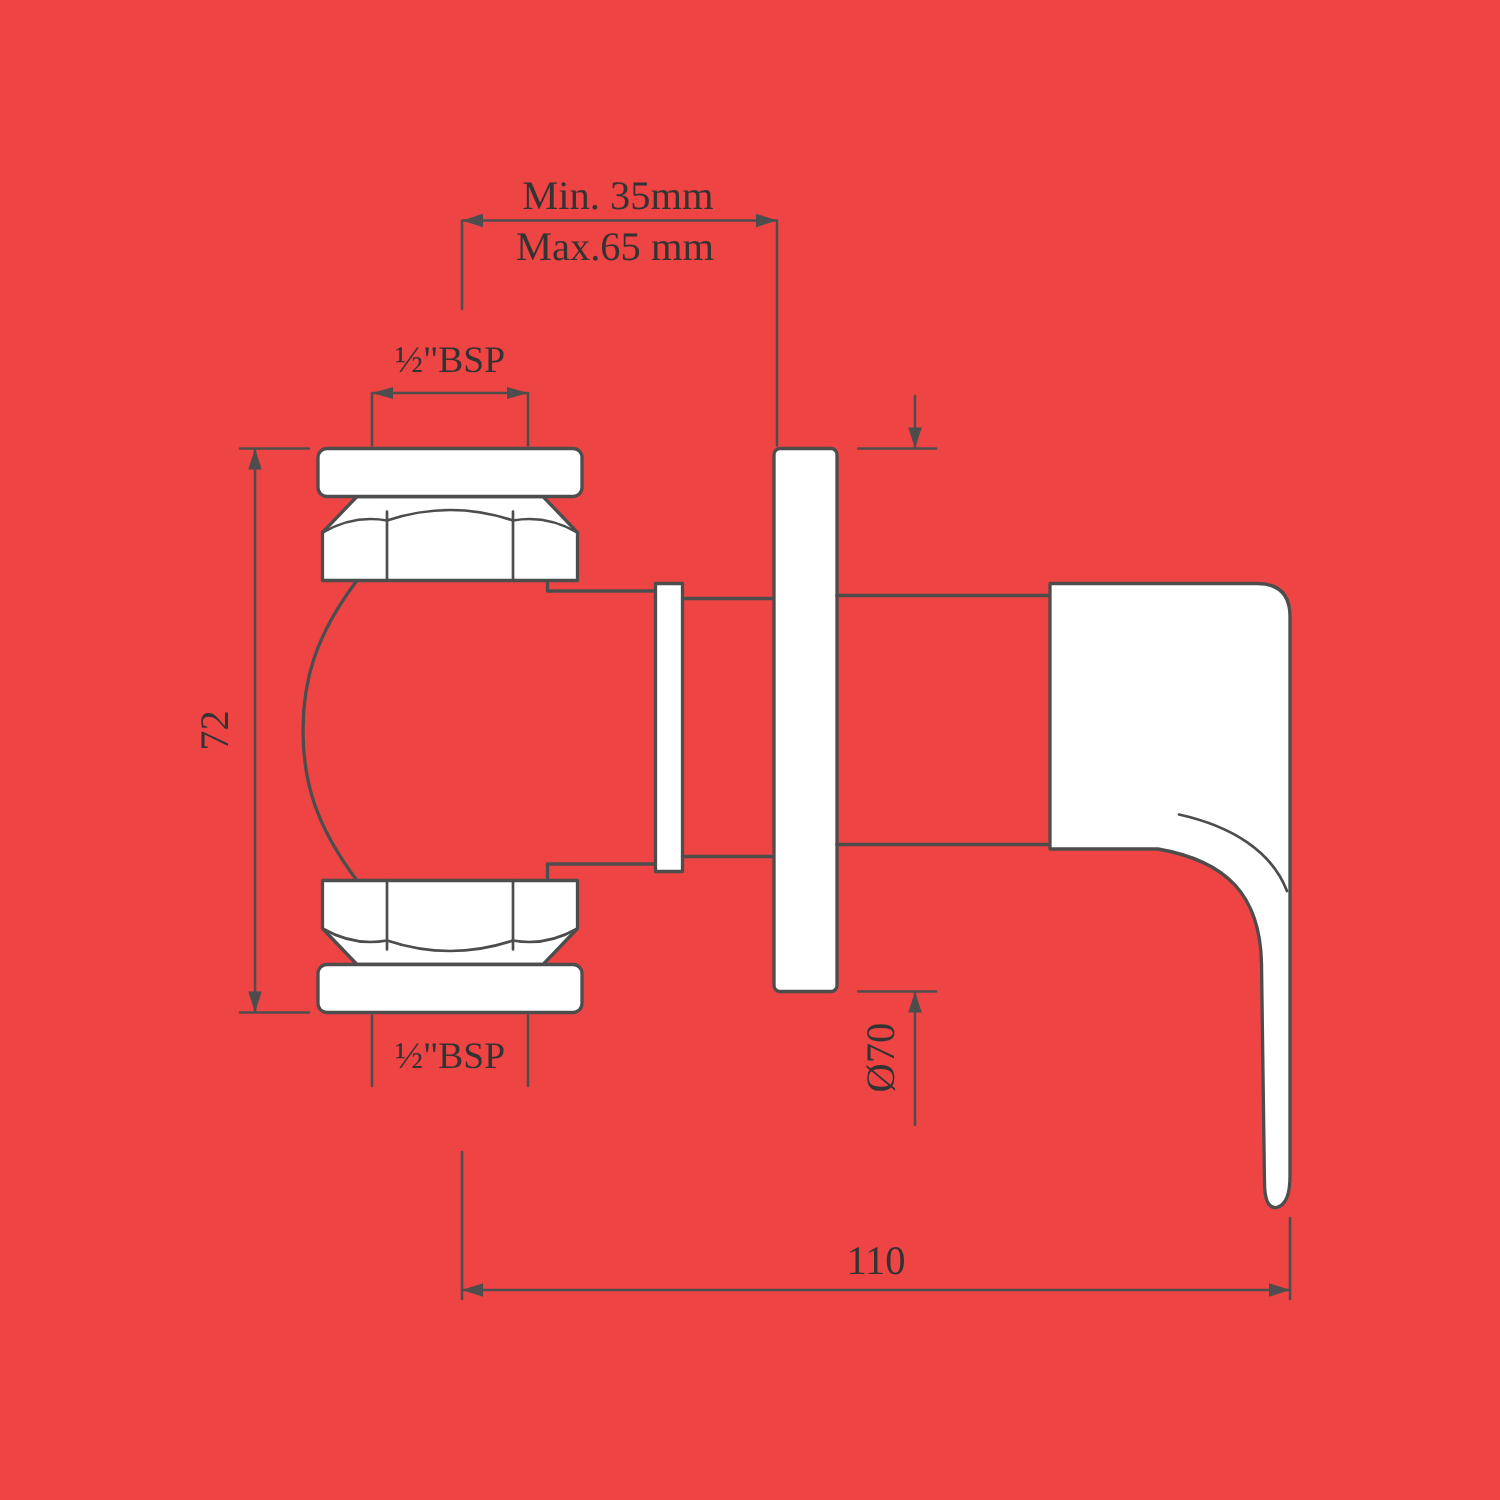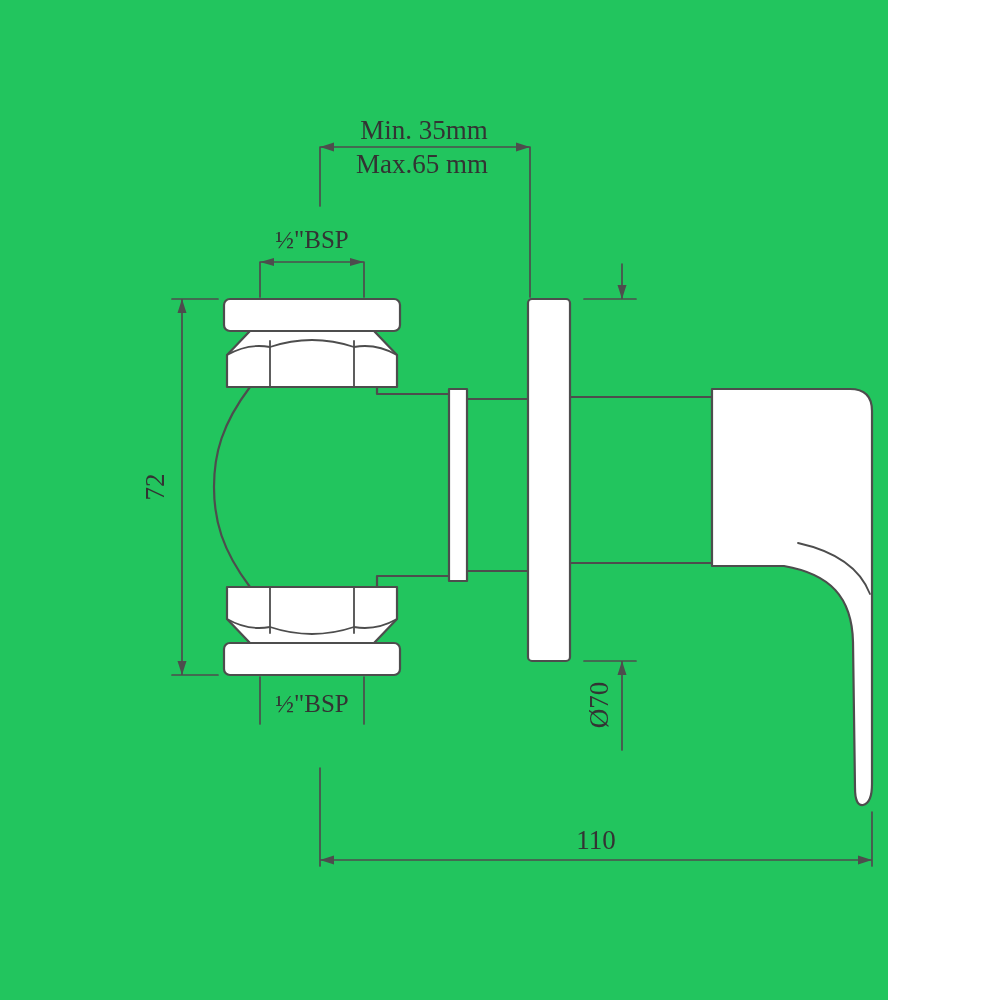--- a/index.html
+++ b/index.html
@@ -2,25 +2,24 @@
 <html><head>
 <meta charset="utf-8">
 <style>
   html, body {
     margin: 0;
     padding: 0;
     background: #ffffff;
   }
   .canvas {
     position: relative;
-    width: 876px;
+    width: 1000px;
     height: 1000px;
-    background: #22c55e;
+    background: #ef4444;
     overflow: hidden;
-    padding-left: 12px;
   }
   svg { display: block; }
   .dim-text {
     font-family: "Liberation Serif", serif;
     font-size: 27px;
     fill: #333333;
   }
   .dim-text-sm {
     font-family: "Liberation Serif", serif;
     font-size: 25px;

